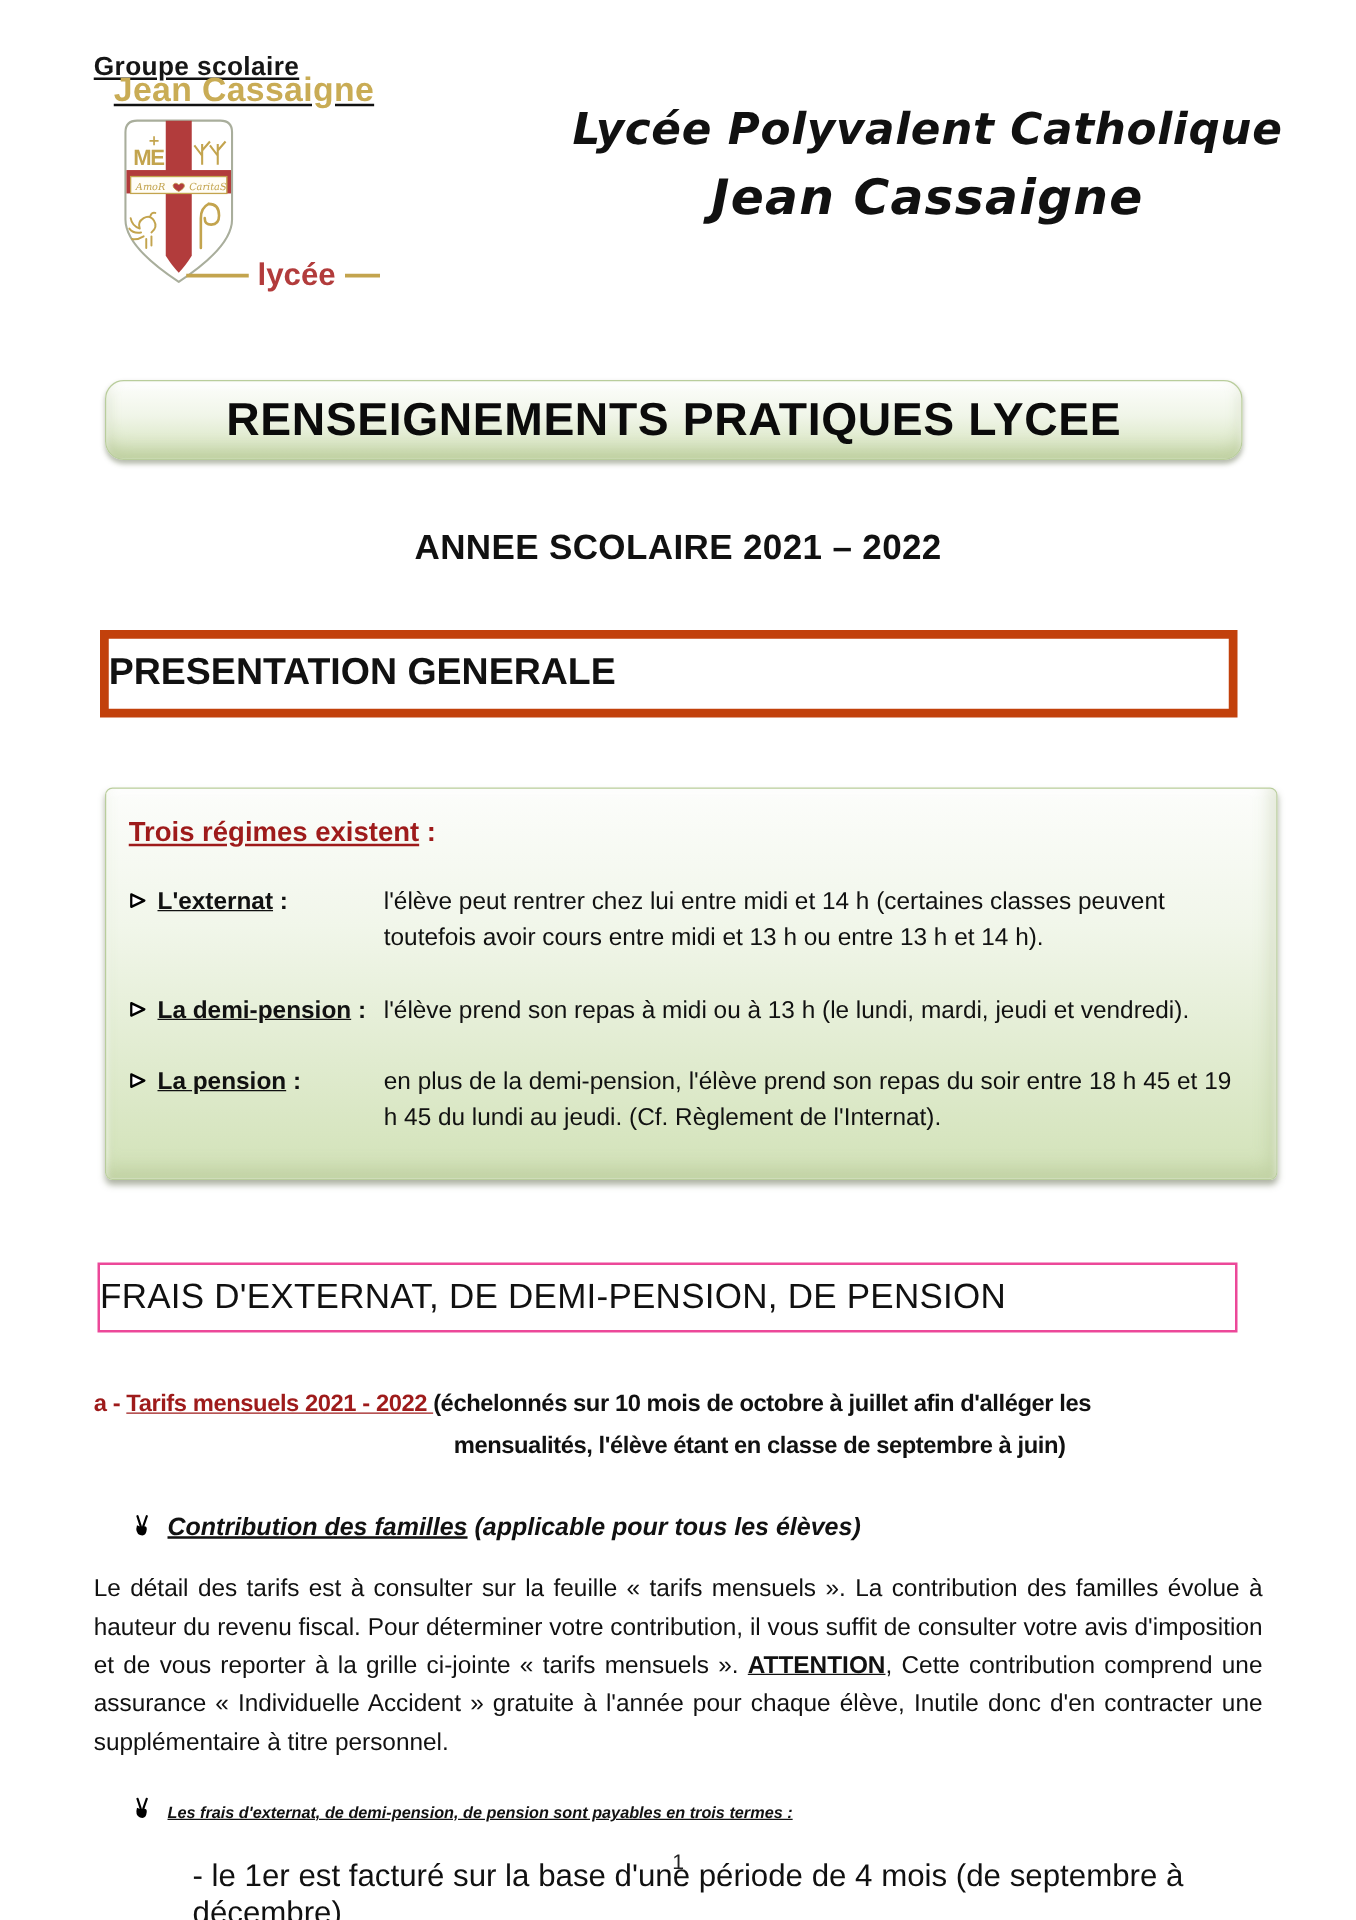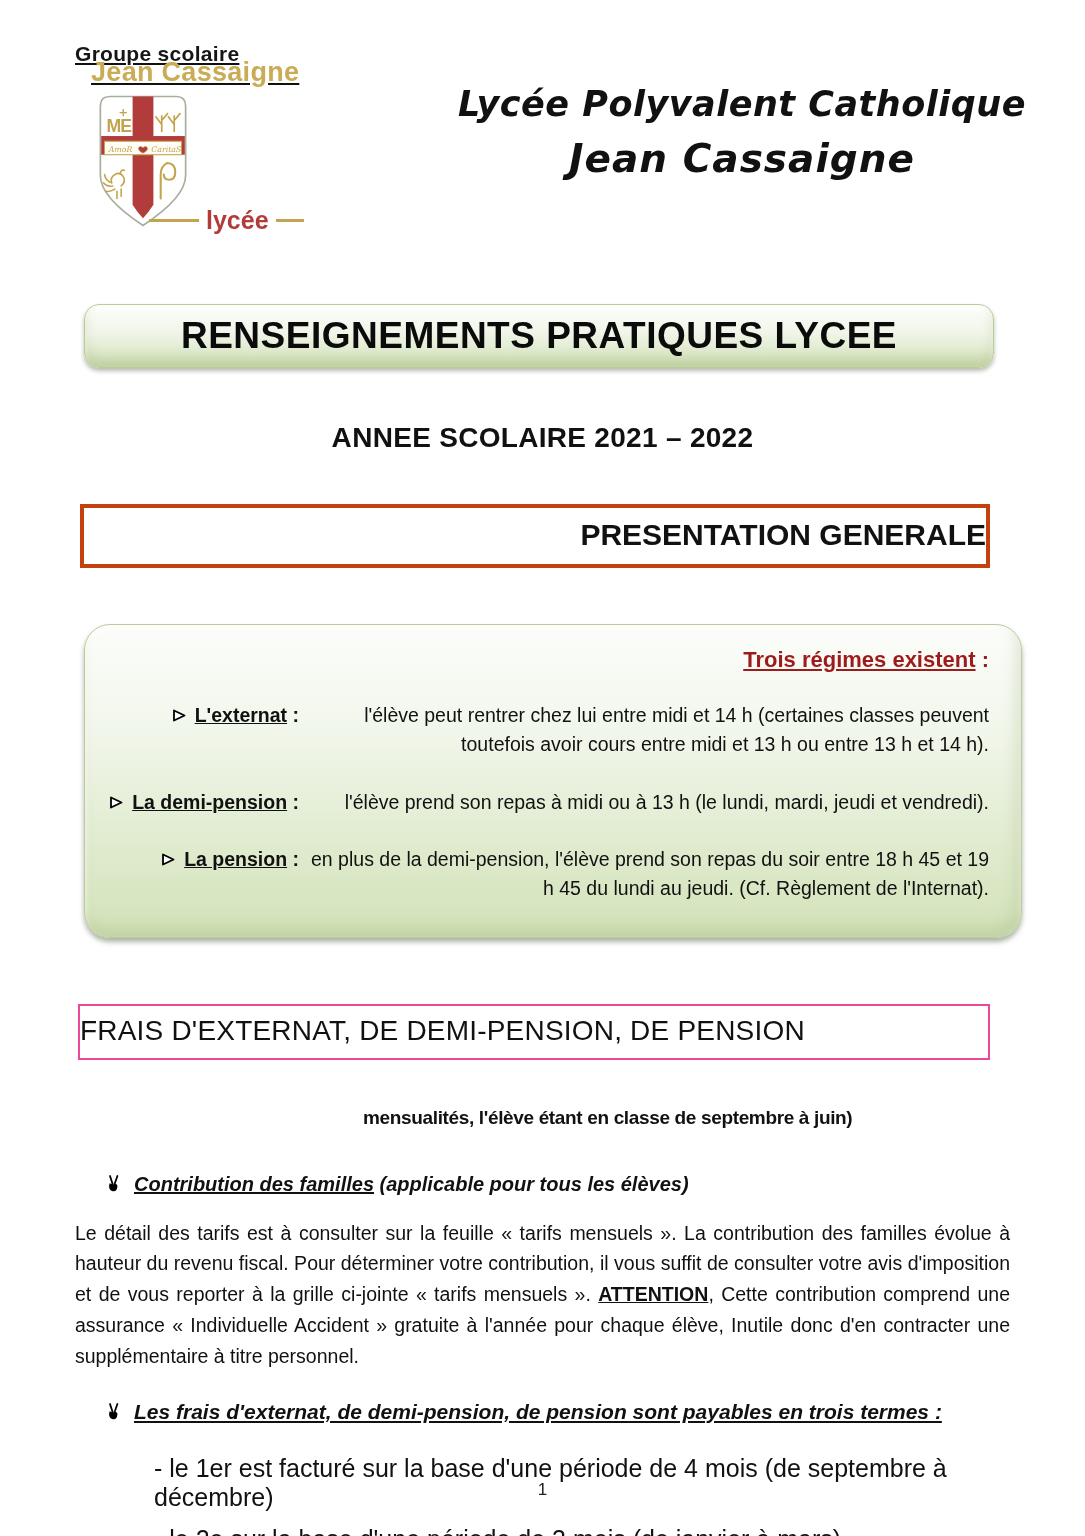--- a/index.html
+++ b/index.html
@@ -27,27 +27,27 @@
 
   .banner { margin:74px 16px 0 9px; height:64px; border-radius:15px;
     background:linear-gradient(180deg,#fdfefc 0%, #f0f5e8 45%, #d2e1b8 100%);
     border:1px solid #b9cd9c;
     box-shadow:0 3px 4px rgba(96,106,76,.45), inset 0 -8px 12px rgba(150,170,110,.32), inset 0 4px 6px #ffffff;
     display:flex; align-items:center; justify-content:center;
     font-size:37px; font-weight:bold; letter-spacing:.5px; color:#0b0b0b; }
 
   .school-year { margin-top:54px; text-align:center; font-size:28px; font-weight:bold; letter-spacing:.3px; }
 
-  .presentation-box { margin:50px 20px 0 5px; border:4px solid #c2410c; background:#fff;
-    text-align:right; padding:10px 0 12px; font-size:30px; font-weight:bold; }
+  .presentation-box { margin:50px 20px 0 5px; border:7px solid #c2410c; background:#fff;
+    text-align:left; padding:10px 0 12px; font-size:30px; font-weight:bold; }
 
-  .regimes-box { margin:56px -12px 0 9px; border-radius:26px; padding:22px 32px 34px 18px;
+  .regimes-box { margin:56px -12px 0 9px; border-radius:6px; padding:22px 32px 34px 18px;
     background:linear-gradient(180deg,#fcfdfb 0%, #f1f6ea 35%, #d2e2b8 100%);
     border:1px solid #b9cd9c;
-    box-shadow:0 4px 5px rgba(96,106,76,.5), inset -5px -9px 14px rgba(150,170,110,.28), inset 0 4px 6px #ffffff;text-align:right; }
+    box-shadow:0 4px 5px rgba(96,106,76,.5), inset -5px -9px 14px rgba(150,170,110,.28), inset 0 4px 6px #ffffff; }
   .regimes-heading { color:#9e1b1b; font-size:22px; font-weight:bold; margin-bottom:8px; }
   .regimes-heading .u { text-decoration:underline; }
   .regime-item { display:grid; grid-template-columns:196px 1fr; column-gap:8px; margin-top:28px;
     font-size:19.5px; line-height:1.5; }
   .regime-label { font-weight:bold; white-space:nowrap; }
   .regime-label .u { text-decoration:underline; }
   .arrow-ico { display:inline-block; vertical-align:-1px; margin-right:8px; }
 
   .fees-box { margin:66px 20px 0 3px; border:2px solid #ec4899; text-align:left;
     padding:9px 0 11px; font-size:28px; font-weight:normal; letter-spacing:.2px; }
@@ -59,21 +59,21 @@
   .tariffs .line2 { margin-left:288px; }
 
   .contribution-heading { margin:38px 0 0 30px; font-size:20px; font-weight:bold; font-style:italic; }
   .contribution-heading .u { text-decoration:underline; }
   .hand-ico { display:inline-block; vertical-align:-3px; margin-right:12px; }
 
   .para { margin-top:22px; font-size:19.5px; line-height:1.58; text-align:justify; }
   .para .it { }
   .para .bu { font-weight:bold; text-decoration:underline; }
 
-  .terms-heading { margin:28px 0 0 30px; font-size:21px; font-weight:bold; font-style:italic; }
+  .terms-heading { margin:28px 0 0 30px; font-size:13px; font-weight:bold; font-style:italic; }
   .terms-heading .u { text-decoration:underline; }
   .term-line { margin-left:79px; margin-top:13px; font-size:25px; }
   .term-line.first { margin-top:30px; }
 
   .page-number { position:absolute; left:0; right:0; bottom:36px; text-align:center; font-size:17px; color:#222; }
 </style>
 </head>
 <body>
 
 <div class="page">
@@ -140,20 +140,21 @@
         <div class="regime-label"><svg class="arrow-ico" width="15" height="15" viewBox="0 0 15 15">
               <path d="M2,2.5 L12.5,7.5 L2,12.5 Z" fill="#ffffff" stroke="#000" stroke-width="1.8" stroke-linejoin="round"></path>
             </svg><span class="u">La pension</span><span> :</span></div>
         <div class="regime-desc">en plus de la demi-pension, l'élève prend son repas du soir entre 18 h 45 et 19 h 45 du lundi au jeudi. (Cf. Règlement de l'Internat).</div>
       </div>
     </div>
 
     <div class="fees-box">FRAIS D'EXTERNAT, DE DEMI-PENSION, DE PENSION</div>
 
     <div class="tariffs">
+      <div class="line1"><span class="red">a - </span><span class="red-u">Tarifs mensuels 2021 - 2022 </span><span>(échelonnés sur 10 mois de octobre à juillet afin d'alléger les</span></div>
       <div class="line2">mensualités, l'élève étant en classe de septembre à juin)</div>
     </div>
 
     <div class="contribution-heading"><svg class="hand-ico" width="17" height="19" viewBox="0 0 17 19">
           <path d="M5,1 L7.6,9" stroke="#000" stroke-width="1.8" fill="none" stroke-linecap="round"></path>
           <path d="M12.4,1 L9.6,9" stroke="#000" stroke-width="1.8" fill="none" stroke-linecap="round"></path>
           <path d="M4.6,8.2 Q2.8,14.2 7,16 Q11.8,17.6 12.4,11.6 Q12.6,8.8 10.2,9 Q7.2,9.6 4.6,8.2 Z" fill="#000"></path>
         </svg><span class="u">Contribution des familles</span><span> (applicable pour tous les élèves)</span></div>
 
     <p class="para"><span>Le détail des tarifs est à consulter sur la feuille </span><span class="it">« tarifs mensuels »</span><span>. La contribution des familles évolue à hauteur du revenu fiscal. Pour déterminer votre contribution, il vous suffit de consulter votre avis d'imposition et de vous reporter à la grille ci-jointe </span><span class="it">« tarifs mensuels »</span><span>. </span><span class="bu">ATTENTION</span><span>, Cette contribution comprend une assurance « Individuelle Accident » gratuite à l'année pour chaque élève, Inutile donc d'en contracter une supplémentaire à titre personnel.</span></p>

